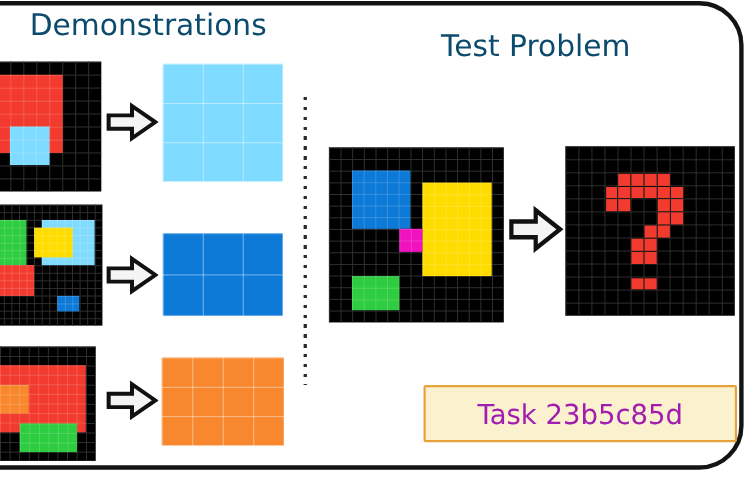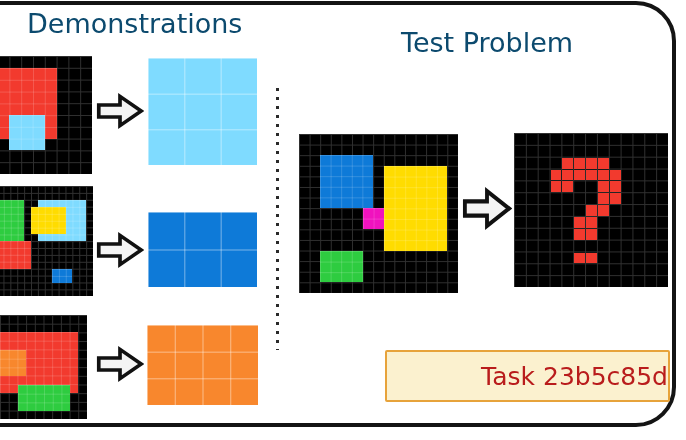--- a/index.html
+++ b/index.html
@@ -103,15 +103,15 @@
       <div class="qm-cell" style="left: 72.1px; top: 83.95px; width: 10.85px; height: 10.85px; background-color: rgb(242, 58, 46);"></div>
       <div class="qm-cell" style="left: 60.25px; top: 95.8px; width: 10.85px; height: 10.85px; background-color: rgb(242, 58, 46);"></div>
       <div class="qm-cell" style="left: 72.1px; top: 95.8px; width: 10.85px; height: 10.85px; background-color: rgb(242, 58, 46);"></div>
       <div class="qm-cell" style="left: 60.25px; top: 119.5px; width: 10.85px; height: 10.85px; background-color: rgb(242, 58, 46);"></div>
       <div class="qm-cell" style="left: 72.1px; top: 119.5px; width: 10.85px; height: 10.85px; background-color: rgb(242, 58, 46);"></div>
     </div>
   </div>
 
 <div class="dotted-sep" id="dotted-sep" style="left: 276px; top: 88px; height: 262px;"></div>
 
-<div class="task-badge" id="task-badge" style="background-color: rgb(251, 241, 207); border: 2px solid rgb(231, 163, 59); color: #b91c1c; justify-content: flex-end;">
+<div class="task-badge" id="task-badge" style="background-color: rgb(251, 241, 207); border: 2px solid rgb(231, 163, 59); color: #a21caf;">
   <span>Task 23b5c85d</span>
 </div>
 
 </body></html>

